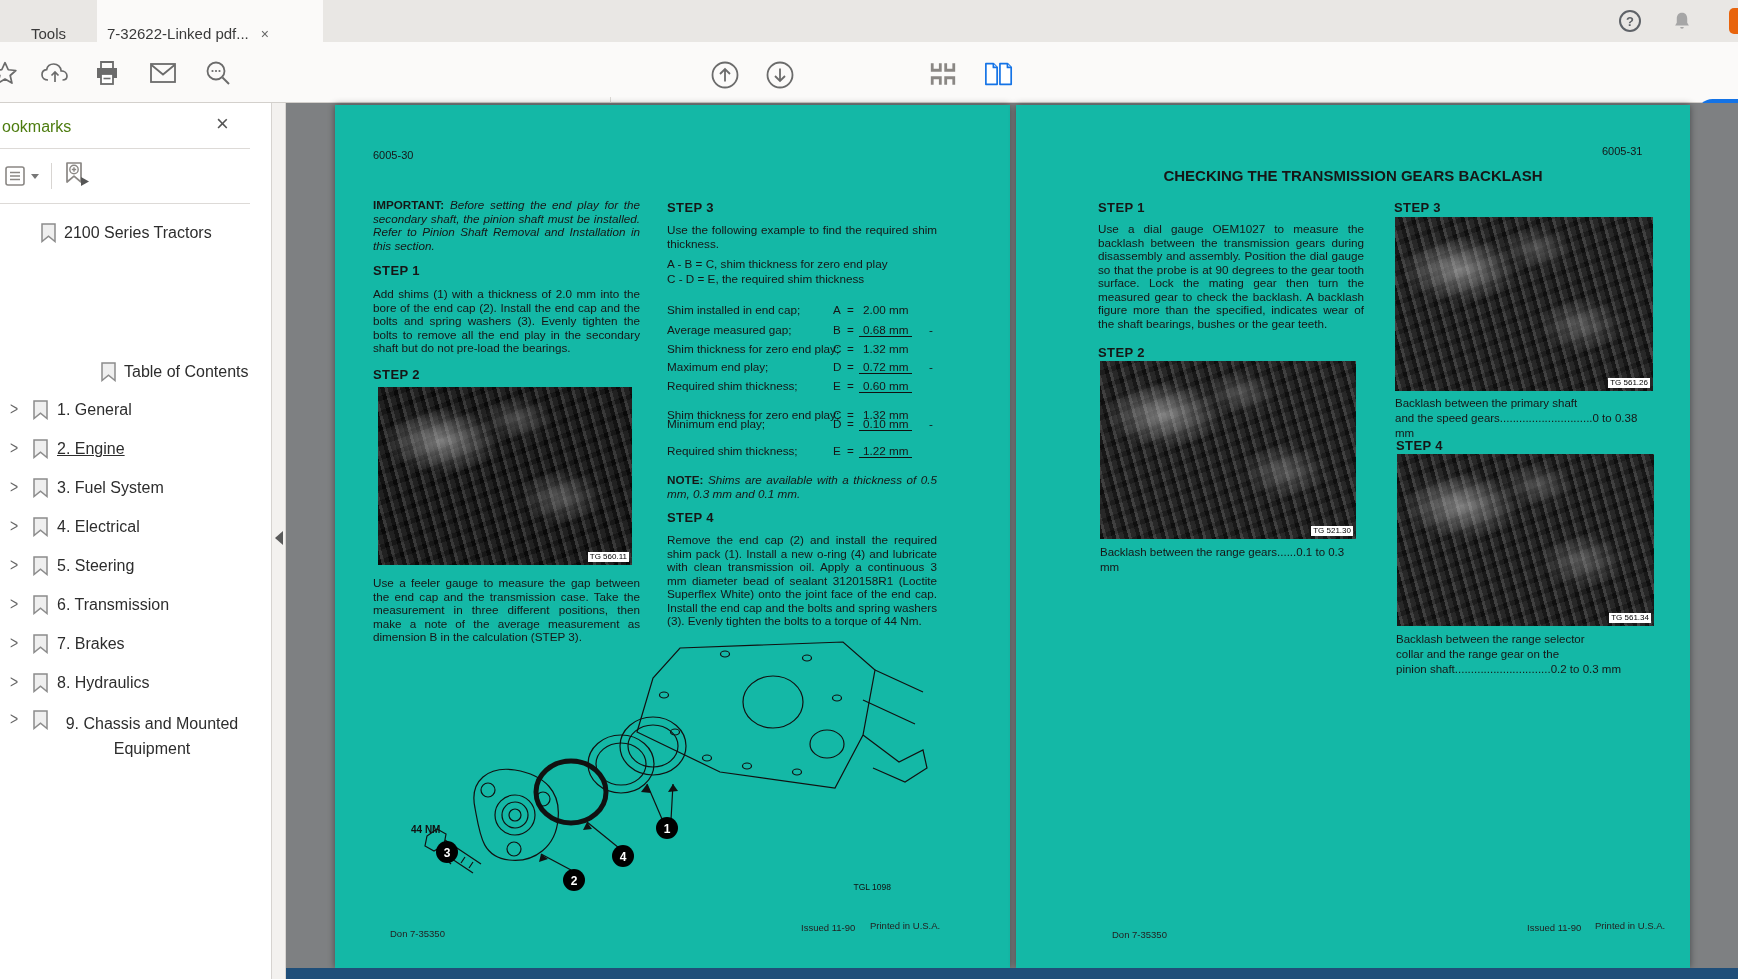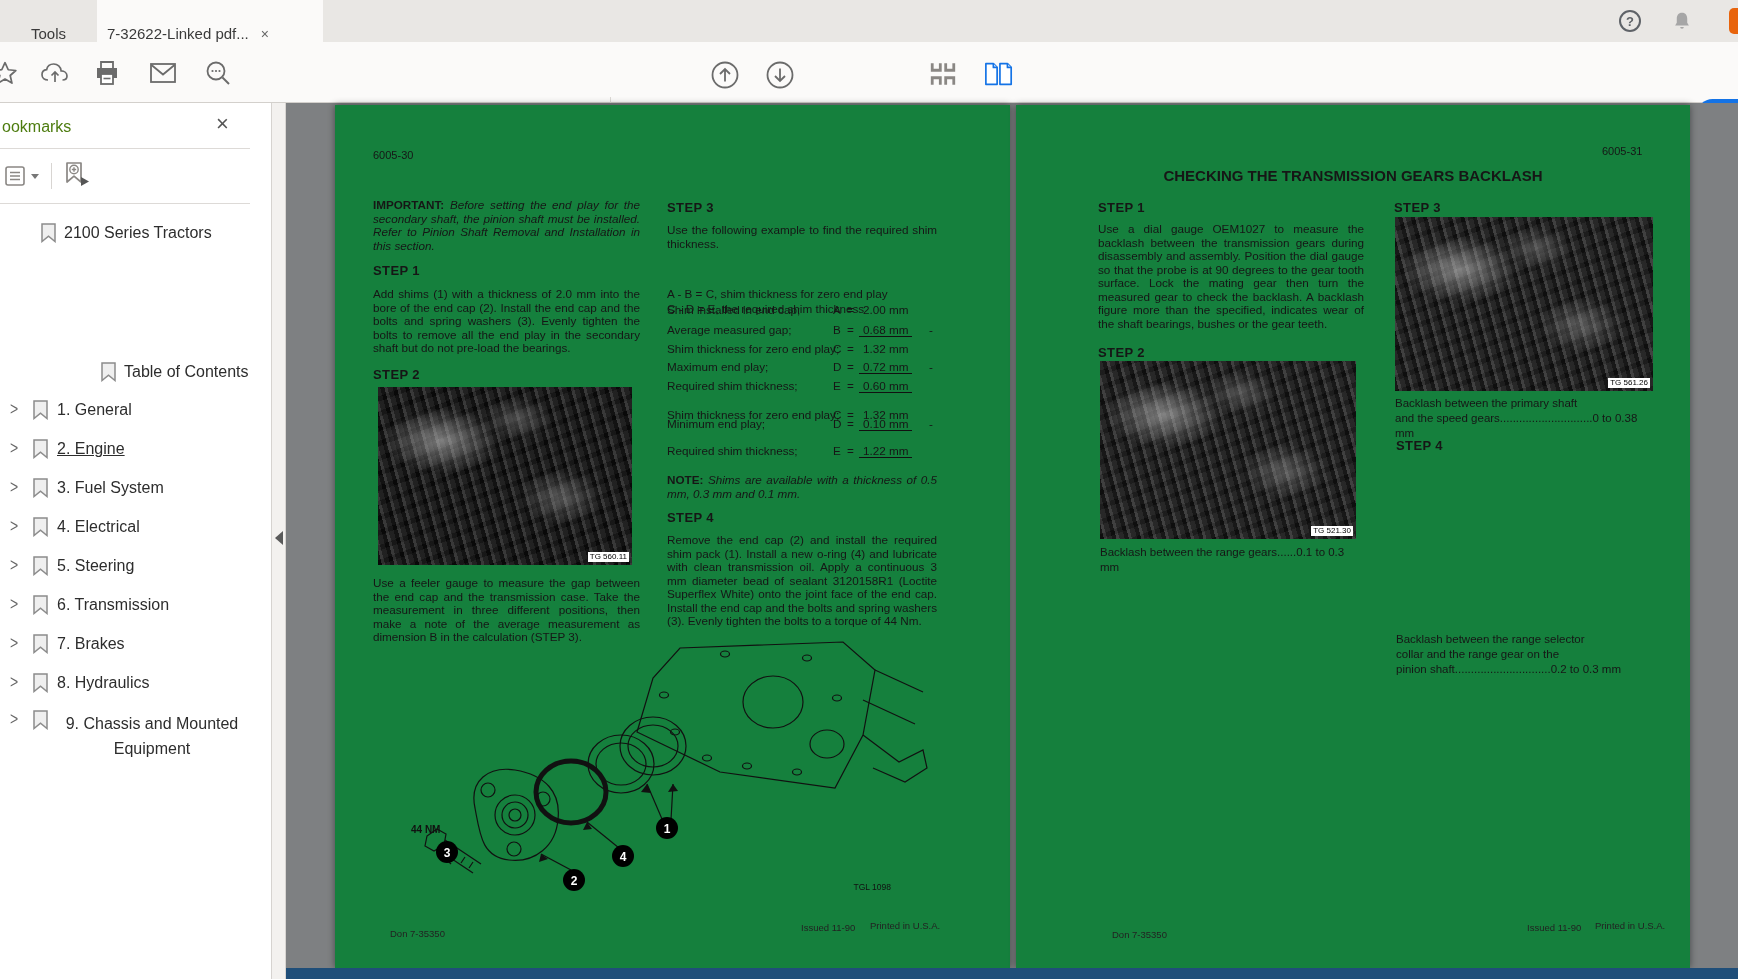--- a/index.html
+++ b/index.html
@@ -41,21 +41,21 @@
   .sb-item .bmk{position:absolute;top:1px;}
   .sb-item .lbl{position:absolute;top:2px;font-size:16px;color:#2d2d2d;white-space:nowrap;text-align:center;}
   .sb-item .lbl.wrap{white-space:normal;line-height:25px;width:190px;}
   .sb-item .lbl.current{text-decoration:underline;}
   #splitter{position:absolute;left:272px;top:103px;width:14px;height:876px;background:#f3f1ef;border-right:1px solid #d8d5d2;}
   #collapse-btn{position:absolute;left:272px;top:518px;width:14px;height:40px;display:flex;align-items:center;justify-content:center;}
   #collapse-btn .tri{width:0;height:0;border-top:7px solid transparent;border-bottom:7px solid transparent;border-right:8px solid #5a5a5a;}
 
   
   #content{position:absolute;left:286px;top:103px;width:1452px;height:876px;background:#7e8082;}
-  .page{position:absolute;top:2px;height:863px;background:#15803d;box-shadow:0 0 7px rgba(0,0,0,.45);color:#161616;}
+  .page{position:absolute;top:2px;height:863px;background:#14b8a6;box-shadow:0 0 7px rgba(0,0,0,.45);color:#161616;}
   #page-left{left:49px;width:675px;}
   #page-right{left:730px;width:674px;}
   #bottom-bar{position:absolute;left:0;bottom:0;width:1452px;height:11px;background:#1f4e79;}
 
   .pgnum{position:absolute;font-size:11px;}
   .ptitle{position:absolute;left:0;width:100%;text-align:center;font-weight:bold;font-size:15px;}
   .step-h{position:absolute;font-weight:bold;font-size:13px;letter-spacing:.4px;}
   .doc-p{position:absolute;font-size:11.7px;line-height:13.5px;text-align:justify;}
   .photo{position:absolute;background-color:#262626;
      background-image:
@@ -70,21 +70,21 @@
   .ftr{position:absolute;font-size:9.5px;color:#222;}
 
   
   .shim-row{position:absolute;left:332px;width:276px;height:16px;font-size:11.7px;}
   .sr-label{position:absolute;left:0;top:0;}
   .sr-letter{position:absolute;left:166px;top:0;}
   .sr-eqs{position:absolute;left:180px;top:0;}
   .sr-val{position:absolute;left:192px;top:0;padding:0 4px;}
   .sr-val.u{border-bottom:1.4px solid #111;}
   .sr-minus{position:absolute;left:262px;top:0;}
-  .frm{position:absolute;left:332px;font-size:11.7px;white-space:nowrap;margin-top:30px;}
+  .frm{position:absolute;left:332px;font-size:11.7px;white-space:nowrap;}
   b.inl{font-style:normal;font-weight:bold;}
   .ital{font-style:italic;}
 </style>
 </head>
 <body>
 
 <div id="app">
 
   <div id="tabbar">
     <div id="tab-tools" class="tab">
@@ -478,20 +478,23 @@
       </div>
       <div class="cap" style="left:84px;top:440px;width:262px;">Backlash between the range gears......0.1 to 0.3 mm</div>
 
       <div class="step-h" style="left:378px;top:95px;">STEP 3</div>
       <div class="photo" style="left:379px;top:112px;width:258px;height:174px;">
         <span class="ptag">TG 561.26</span>
       </div>
       <div class="cap" style="left:379px;top:291px;width:262px;">Backlash between the primary shaft</div>
       <div class="cap" style="left:379px;top:306px;width:262px;">and the speed gears.............................0 to 0.38 mm</div>
       <div class="step-h" style="left:380px;top:333px;">STEP 4</div>
+      <div class="photo" style="left:381px;top:349px;width:257px;height:172px;">
+        <span class="ptag">TG 561.34</span>
+      </div>
       <div class="cap" style="left:380px;top:527px;width:262px;">Backlash between the range selector</div>
       <div class="cap" style="left:380px;top:542px;width:262px;">collar and the range gear on the</div>
       <div class="cap" style="left:380px;top:557px;width:262px;">pinion shaft..............................0.2 to 0.3 mm</div>
 
       <div class="ftr" style="left:96px;top:824px;">Don 7-35350</div>
       <div class="ftr" style="left:511px;top:817px;">Issued 11-90</div>
       <div class="ftr" style="left:579px;top:815px;">Printed in U.S.A.</div>
     </div>
 
     <div id="bottom-bar"></div>

